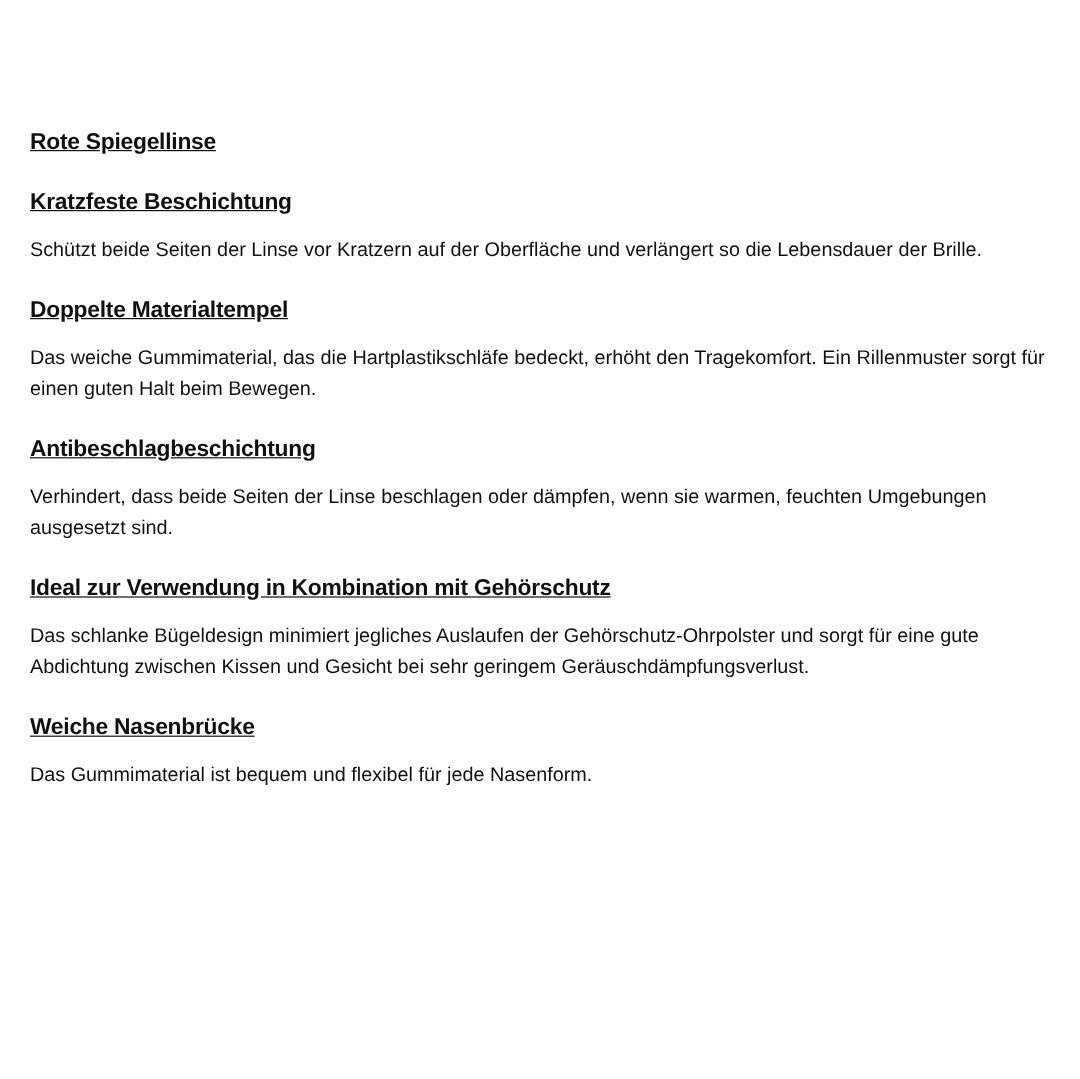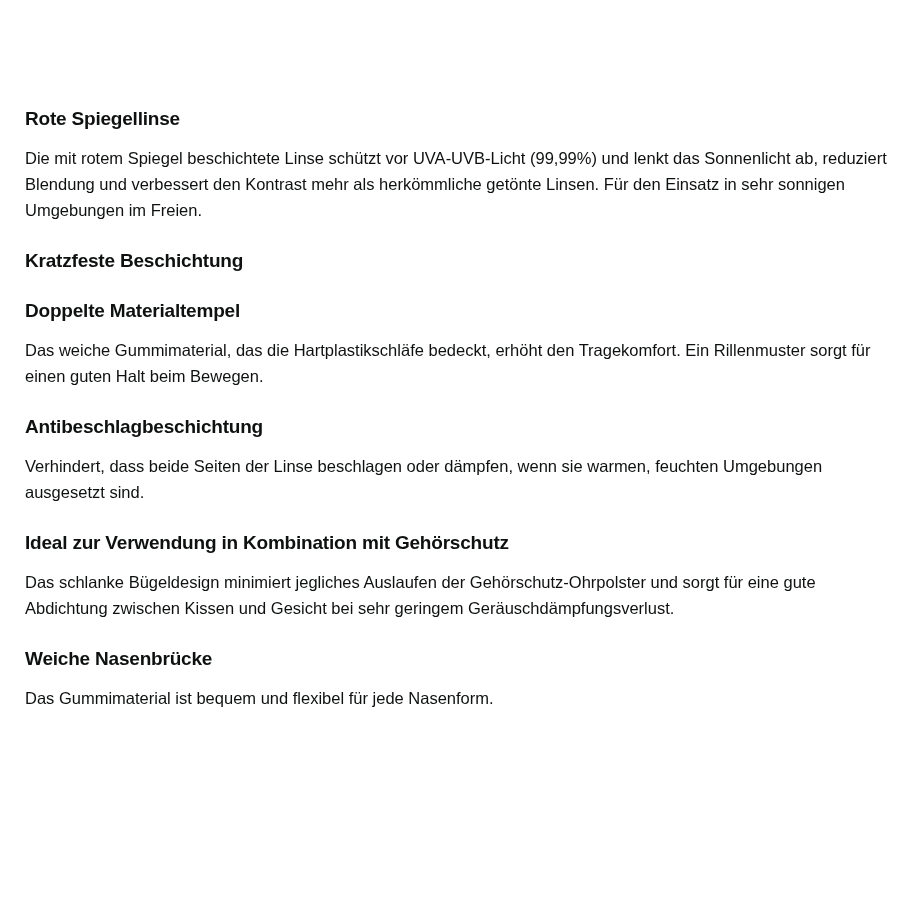--- a/index.html
+++ b/index.html
@@ -19,41 +19,42 @@
     width: 900px;
     padding: 81px 10px 0 25px;
   }
   .feature-section h2 {
     font-size: 19px;
     line-height: 24px;
     font-weight: 700;
     letter-spacing: -0.2px;
     margin: 26px 0 14px 0;
     color: #0f1111;
+    text-decoration: underline;
   }
   .feature-section p {
     font-size: 16.5px;
     line-height: 26px;
     font-weight: 400;
     margin: 0;
     color: #0f1111;
   }
 </style>
 </head>
 <body>
 
 <div class="content">
 
   <section class="feature-section">
     <h2>Rote Spiegellinse</h2>
-    <p>Die mit rotem Spiegel beschichtete Linse schützt vor UVA-UVB-Licht (99,99%) und lenkt das Sonnenlicht ab, reduziert Blendung und verbessert den Kontrast mehr als herkömmliche getönte Linsen. Für den Einsatz in sehr sonnigen Umgebungen im Freien.</p>
   </section>
 
   <section class="feature-section">
     <h2>Kratzfeste Beschichtung</h2>
+    <p>Schützt beide Seiten der Linse vor Kratzern auf der Oberfläche und verlängert so die Lebensdauer der Brille.</p>
   </section>
 
   <section class="feature-section">
     <h2>Doppelte Materialtempel</h2>
     <p>Das weiche Gummimaterial, das die Hartplastikschläfe bedeckt, erhöht den Tragekomfort. Ein Rillenmuster sorgt für einen guten Halt beim Bewegen.</p>
   </section>
 
   <section class="feature-section">
     <h2>Antibeschlagbeschichtung</h2>
     <p>Verhindert, dass beide Seiten der Linse beschlagen oder dämpfen, wenn sie warmen, feuchten Umgebungen ausgesetzt sind.</p>

